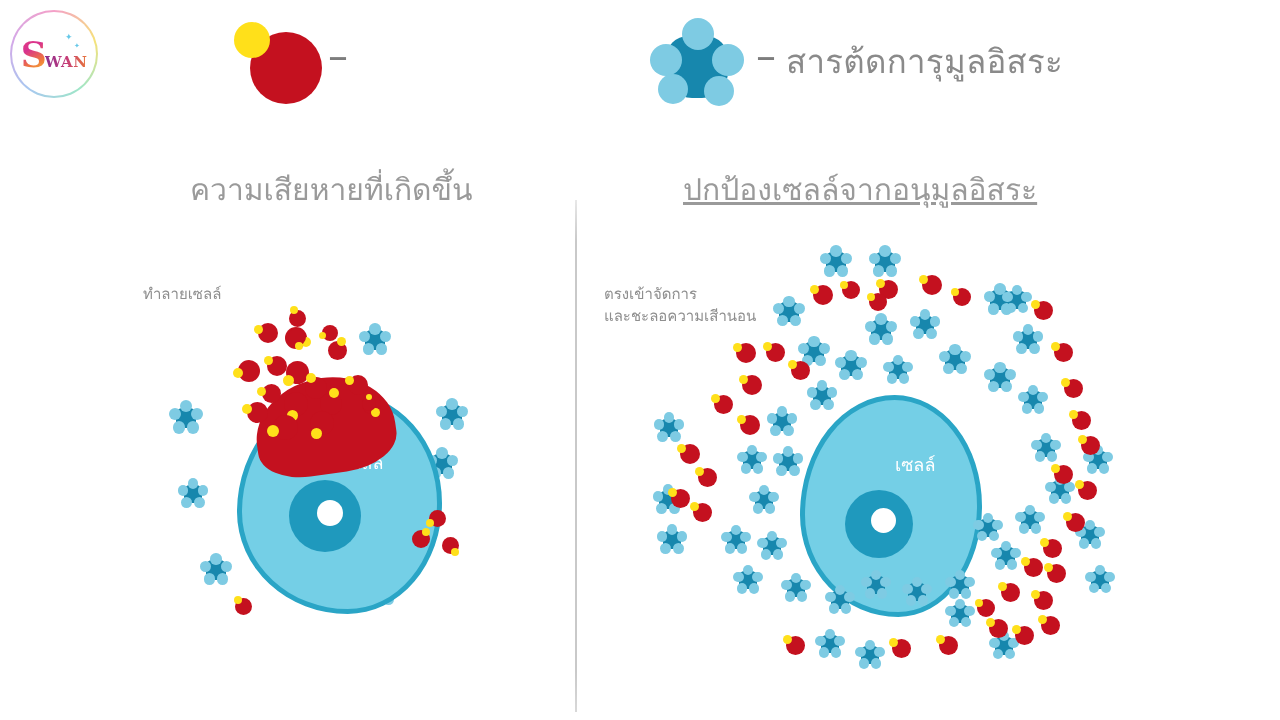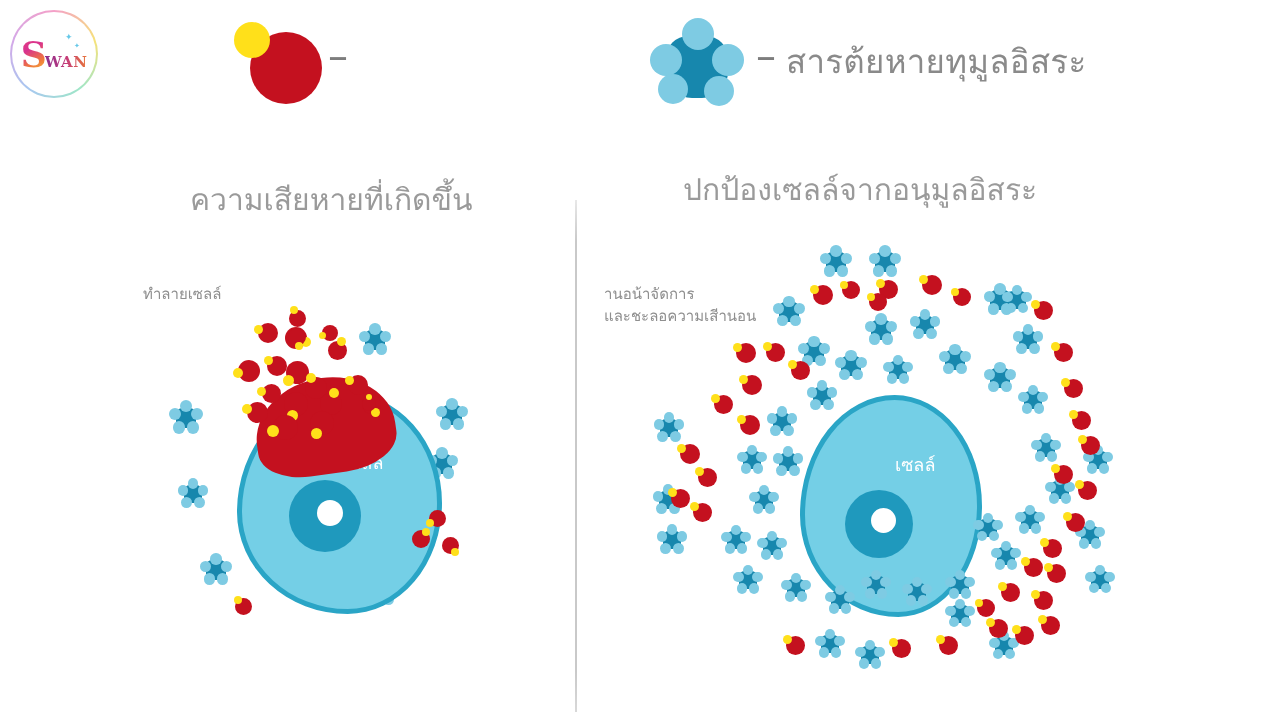--- a/index.html
+++ b/index.html
@@ -39,22 +39,22 @@
   .fr .core{position:absolute;border-radius:50%;background:#c4111f;}
   .fr .dot{position:absolute;border-radius:50%;background:#ffe01a;}
 
   
   .ao{position:relative;}
   .ao .body{position:absolute;background:#1787ad;}
   .ao .lobe{position:absolute;border-radius:50%;background:#7ecbe3;}
 
   
   .sec-title{position:absolute;font-size:30px;color:#9a9a9a;white-space:nowrap;}
-  .sec-title.left{left:190px;top:176px;}
-  .sec-title.right{left:683px;top:166px;}
+  .sec-title.left{left:190px;top:166px;}
+  .sec-title.right{left:683px;top:166px;text-decoration:underline;}
 
   
   .caption{position:absolute;font-size:15px;color:#8f8f8f;line-height:1.45;white-space:nowrap;}
   .caption.left{left:143px;top:284px;}
   .caption.right{left:604px;top:284px;}
 
   
   .divider{position:absolute;left:575px;top:200px;width:2px;height:512px;
            background:linear-gradient(#e8e8e8,#c9c9c9 8%,#c9c9c9 92%,#d8d8d8);}
 
@@ -118,33 +118,33 @@
   <div class="legend legend-anti">
     <div class="ao" style="width:104px;height:86px;">
       <div class="body" style="left:22px;top:18px;width:62px;height:62px;border-radius:22px 22px 26px 26px;"></div>
       <div class="lobe" style="left:38px;top:0px;width:32px;height:32px;"></div>
       <div class="lobe" style="left:6px;top:26px;width:32px;height:32px;"></div>
       <div class="lobe" style="left:68px;top:26px;width:32px;height:32px;"></div>
       <div class="lobe" style="left:14px;top:56px;width:30px;height:30px;"></div>
       <div class="lobe" style="left:60px;top:58px;width:30px;height:30px;"></div>
     </div>
     <span class="legend-dash">–</span>
-    <span class="legend-text">สารต้ยหายทุมูลอิสระ</span>
+    <span class="legend-text">สารต้ดการุมูลอิสระ</span>
   </div>
 
   <div class="sec-title left">ความเสียหายที่เกิดขึ้น</div>
   <div class="sec-title right">ปกป้องเซลล์จากอนุมูลอิสระ</div>
 
   <div class="divider"></div>
 
   <div class="caption left">
     <div>ทำลายเซลล์</div>
   </div>
   <div class="caption right">
-    <div>านอน้าจัดการ</div>
+    <div>ตรงเข้าจัดการ</div>
     <div>และชะลอความเสีานอน</div>
   </div>
 
   <div id="left-molecules">
       <div class="mol" style="left: 168px; top: 400px; width: 36px; height: 36px;">
         <div class="body" style="left: 7.56px; top: 7.56px; width: 20.88px; height: 20.88px; background: rgb(23, 135, 173); border-radius: 6.264px;"></div>
         <div class="lobe" style="left: 11.88px; top: -8.88178e-16px; width: 12.24px; height: 12.24px; background: rgb(126, 203, 227);"></div>
         <div class="lobe" style="left: 23.1786px; top: 8.20888px; width: 12.24px; height: 12.24px; background: rgb(126, 203, 227);"></div>
         <div class="lobe" style="left: 18.8629px; top: 21.4911px; width: 12.24px; height: 12.24px; background: rgb(126, 203, 227);"></div>
         <div class="lobe" style="left: 4.89711px; top: 21.4911px; width: 12.24px; height: 12.24px; background: rgb(126, 203, 227);"></div>

